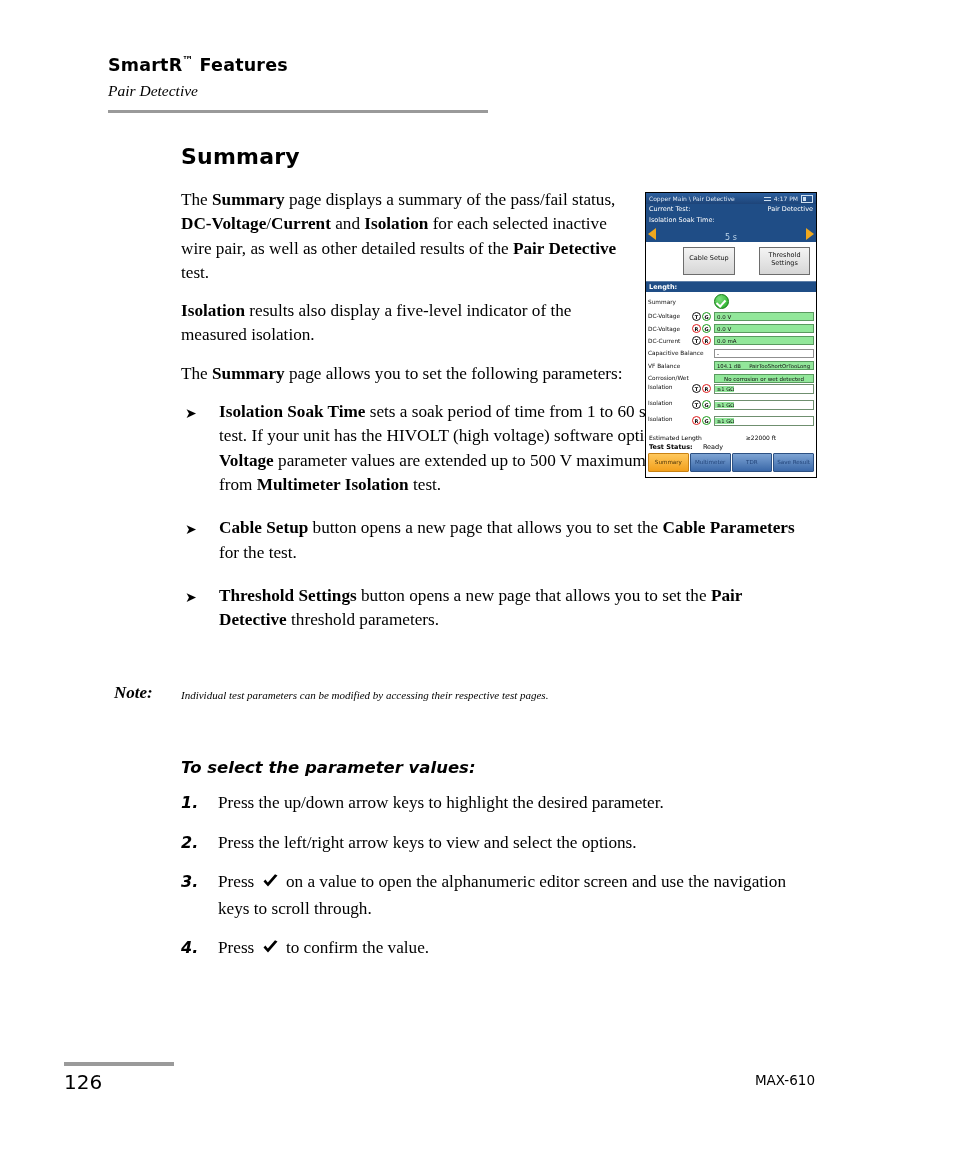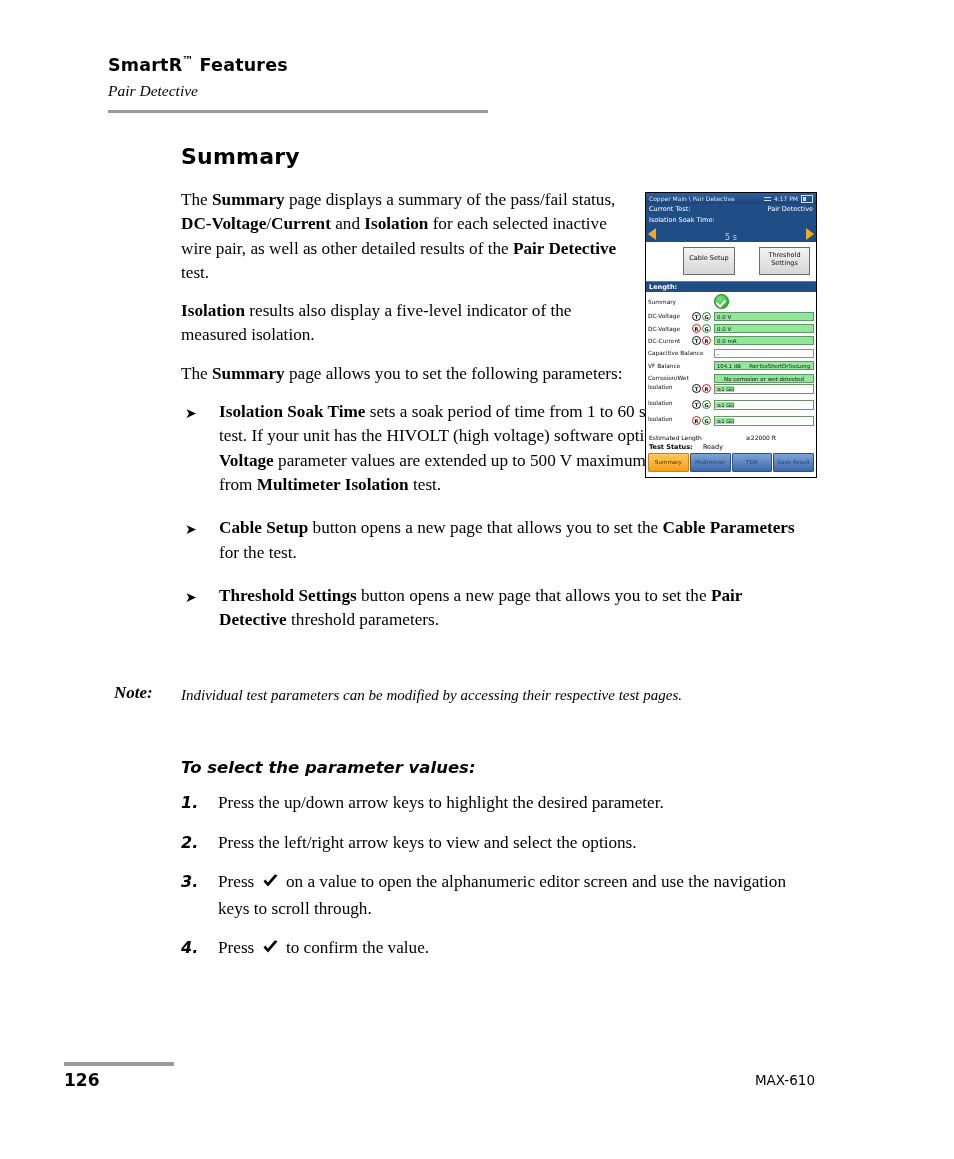--- a/index.html
+++ b/index.html
@@ -109,21 +109,21 @@
     left: 0;
     top: 0;
     font-family: Liberation Serif, serif;
     font-weight: bold;
     font-style: italic;
     font-size: 17px;
   }
   .note-body {
     margin-left: 67px;
     font-style: italic;
-    font-size: 15px;
+    font-size: 11px;
     line-height: 25px;
   }
 
   
   .proc {
     position: absolute;
     left: 181px;
     top: 758px;
     width: 640px;
   }
@@ -166,22 +166,22 @@
     top: 1062px;
     width: 110px;
     height: 4px;
     background: #9a9a9a;
   }
   .footer-page {
     position: absolute;
     left: 64px;
     top: 1070px;
     font-family: "DejaVu Sans", sans-serif;
-    font-weight: bold;
-    font-size: 17px;
+    font-weight: normal;
+    font-size: 20px;
   }
   .footer-model {
     position: absolute;
     right: 139px;
     top: 1072px;
     font-family: "DejaVu Sans", sans-serif;
     font-size: 13.5px;
   }
 
   

